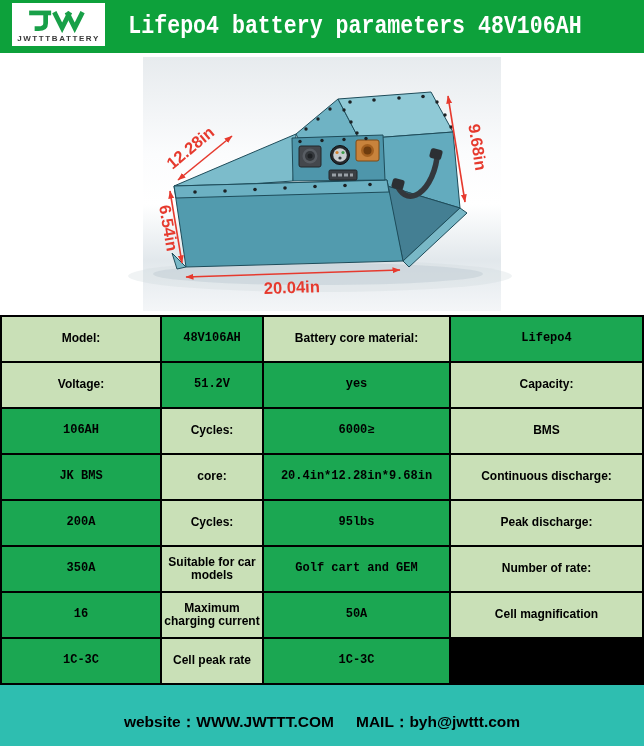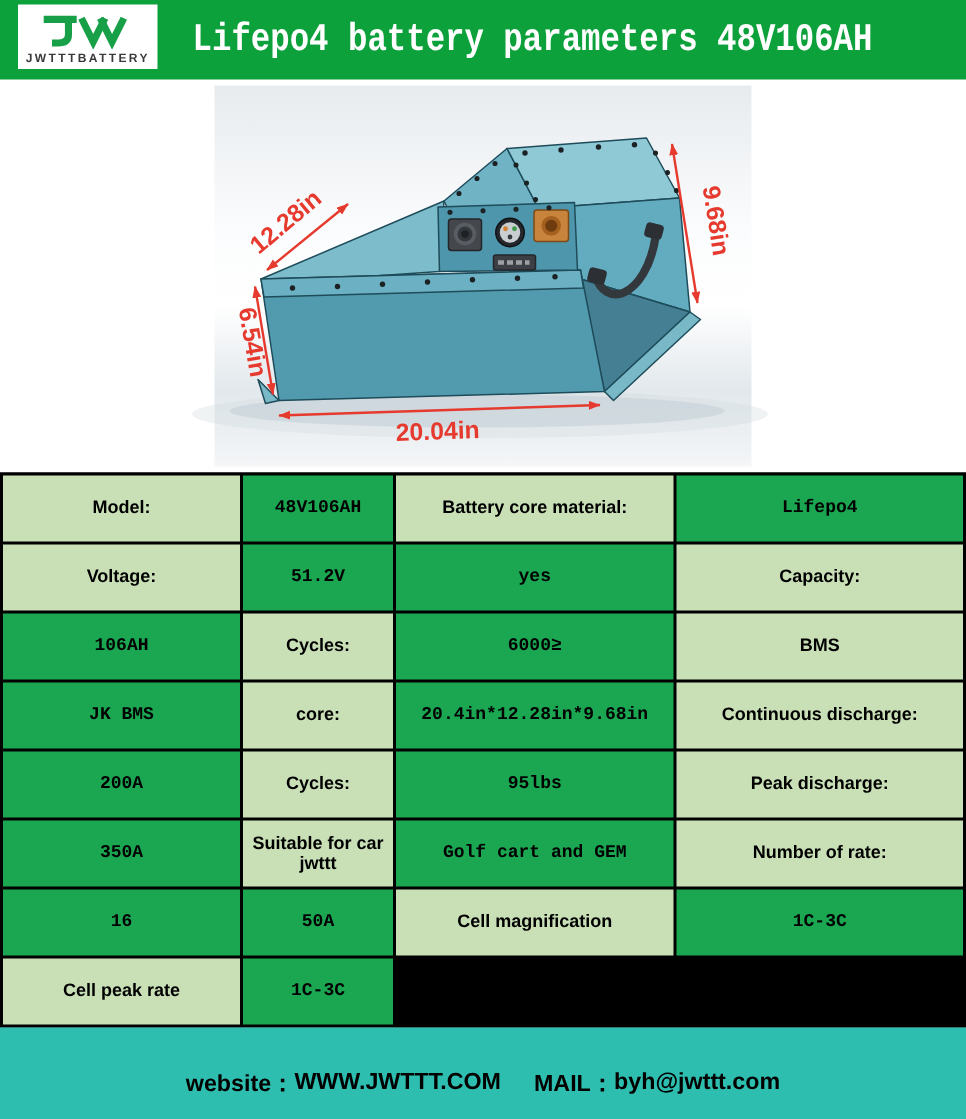--- a/index.html
+++ b/index.html
@@ -172,25 +172,26 @@
     <div class="cell light">core:</div>
     <div class="cell dark">20.4in*12.28in*9.68in</div>
 
     <div class="cell light">Continuous discharge:</div>
     <div class="cell dark">200A</div>
     <div class="cell light">Cycles:</div>
     <div class="cell dark">95lbs</div>
 
     <div class="cell light">Peak discharge:</div>
     <div class="cell dark">350A</div>
-    <div class="cell light">Suitable for car jwttt</div>
+    <div class="cell light">Suitable for car models</div>
     <div class="cell dark">Golf cart and GEM</div>
 
     <div class="cell light">Number of rate:</div>
     <div class="cell dark">16</div>
+    <div class="cell light">Maximum charging current</div>
     <div class="cell dark">50A</div>
 
     <div class="cell light">Cell magnification</div>
     <div class="cell dark">1C-3C</div>
     <div class="cell light">Cell peak rate</div>
     <div class="cell dark">1C-3C</div>
   </div>
 
   <div class="footer">
     <span>website：</span><span>WWW.JWTTT.COM</span><span class="gap"></span><span>MAIL：</span><span>byh@jwttt.com</span>

